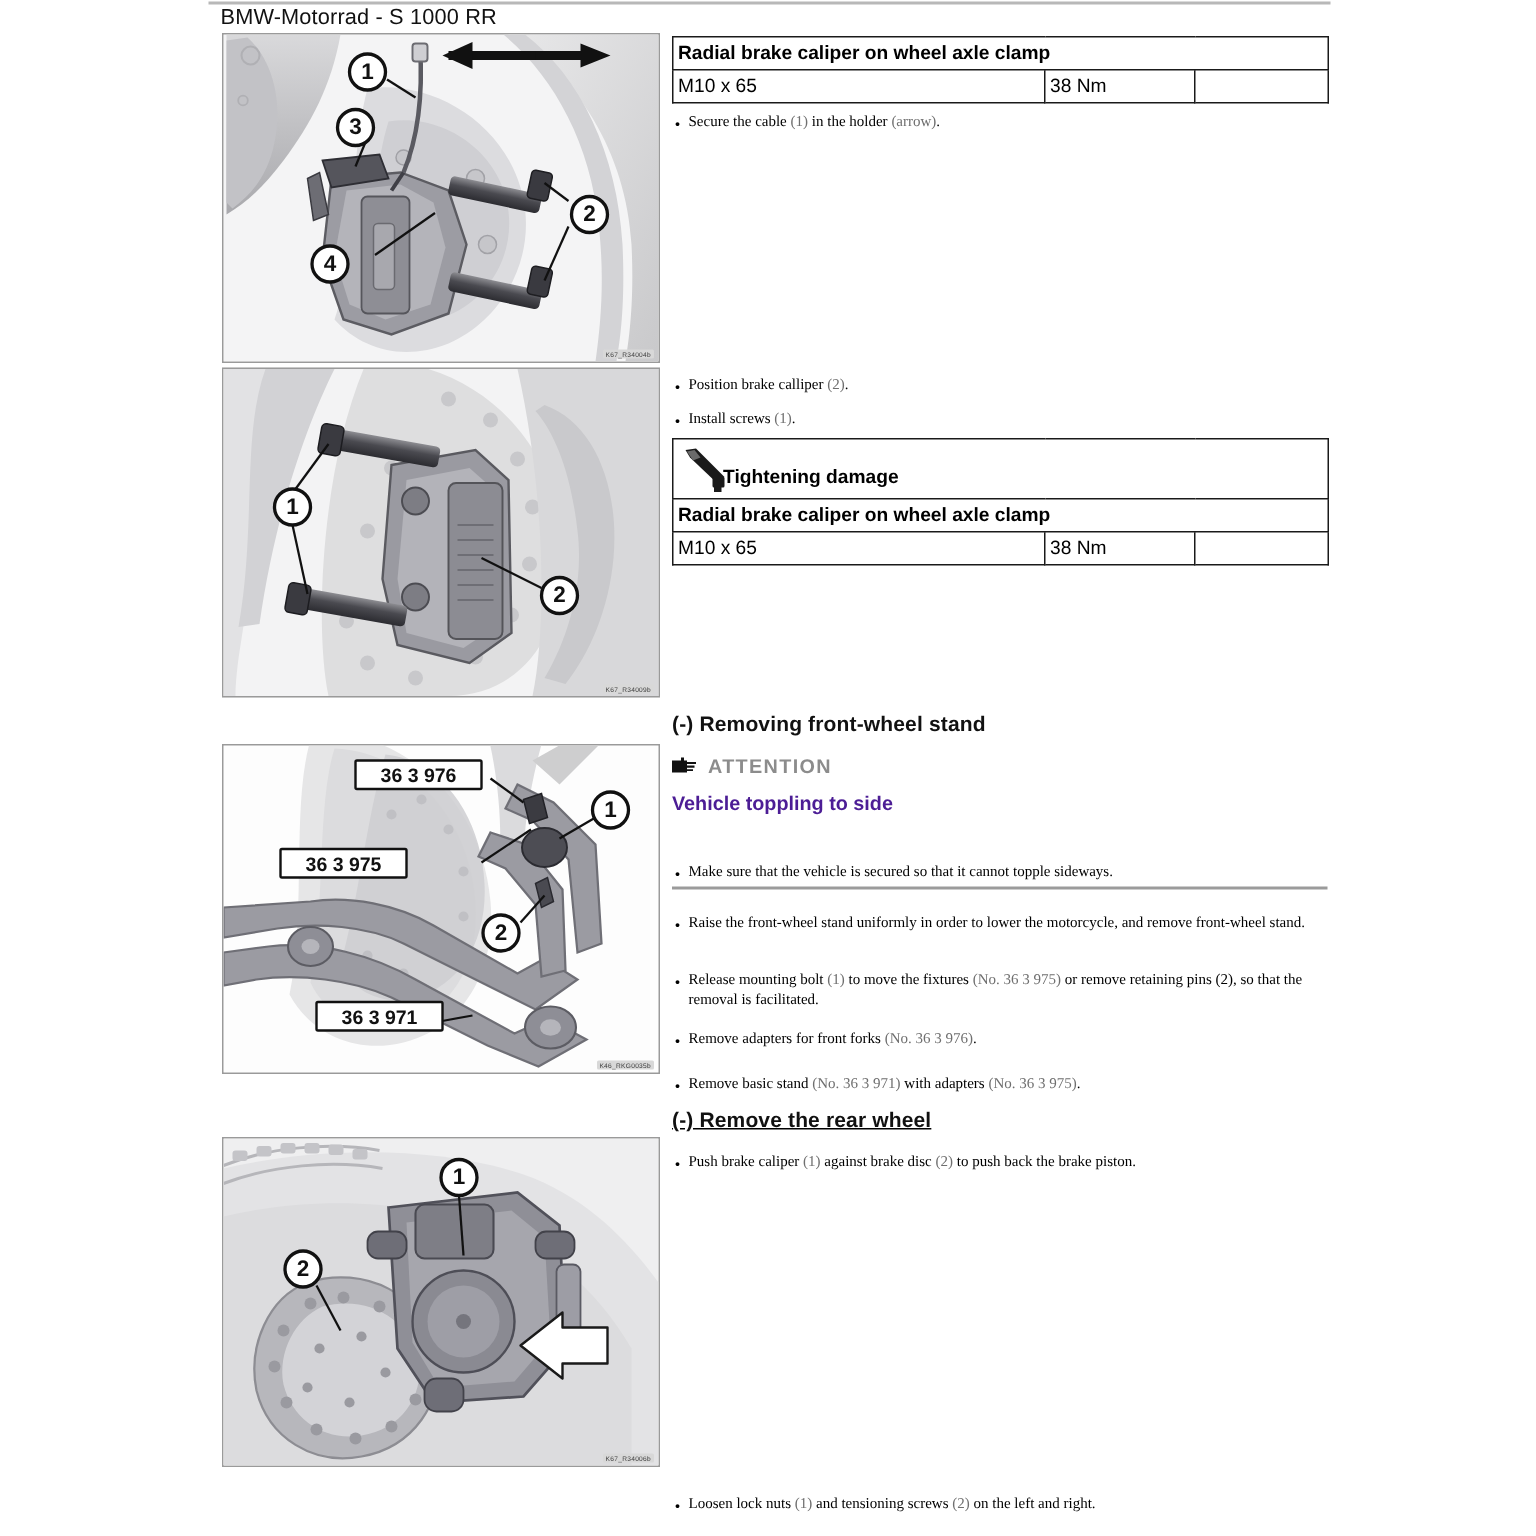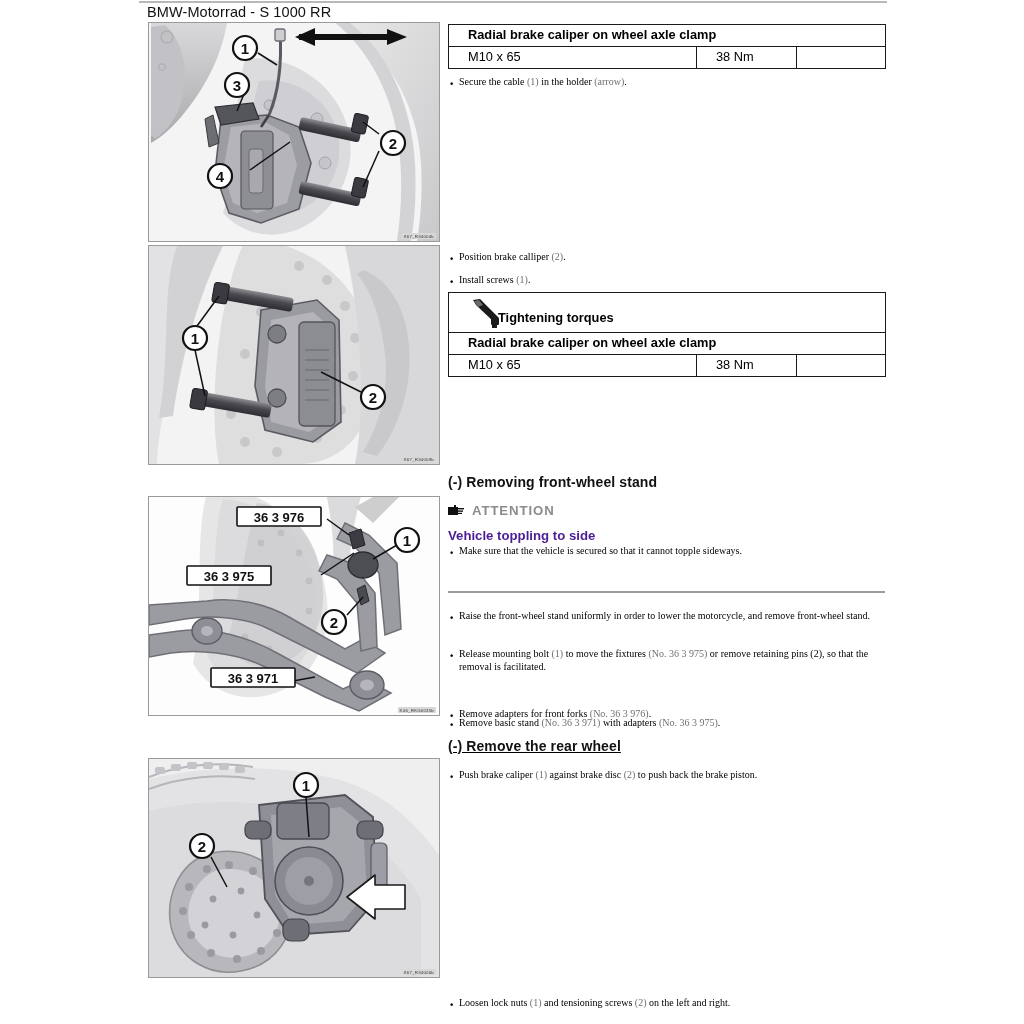--- a/index.html
+++ b/index.html
@@ -97,21 +97,21 @@
   .block { position: absolute; left: 448px; width: 440px; }
 
   table.torque {
     border-collapse: collapse;
     width: 437px;
     table-layout: fixed;
     background: #fff;
   }
   table.torque td {
     border: 1.3px solid #1a1a1a;
-    padding: 2px 5px 3px 19px;
+    padding: 2px 5px 3px 3px;
     font-size: 12.8px;
     line-height: 1.15;
     vertical-align: middle;
     height: 16px;
     color: #000;
   }
   td.th-full { font-weight: 700; }
   .icon-row td { padding-top: 1px; padding-bottom: 1px; }
 
   .wrench-cell {
@@ -545,21 +545,21 @@
       <tbody>
           <tr class="icon-row">
         <td colspan="3">
           <div class="wrench-cell">
             <svg class="wrench-icon" viewBox="0 0 34 30">
               <path d="M2 2 L9 1 L28 20 L24 25 L5 7 Z" fill="#1a1a1a"></path>
               <path d="M3 3 L8 2 L12 7 L7 9 Z" fill="#6a6a6a"></path>
               <rect x="20" y="20" width="8" height="7" rx="1" fill="#1a1a1a"></rect>
               <rect x="21" y="26" width="5" height="4" fill="#1a1a1a"></rect>
             </svg>
-            <span class="wrench-label">Tightening torques</span>
+            <span class="wrench-label">Tightening damage</span>
           </div>
         </td>
       </tr>
       <tr>
         <td class="th-full" colspan="3">Radial brake caliper on wheel axle clamp</td>
       </tr>
       <tr>
         <td>M10 x 65</td>
         <td>38 Nm</td>
         <td></td>
@@ -580,21 +580,21 @@
     </div>
   </div>
 
   <div class="block" style="top:474px;">
     <h2 class="section">(-) Removing front-wheel stand</h2>
   </div>
 
   <div class="block" style="top:528px;">
     <div class="attn-bold">Vehicle toppling to side</div>
   </div>
-  <div class="block" style="top:544px;">
+  <div class="block" style="top:575px;">
     <div class="bullet">Make sure that the vehicle is secured so that it cannot topple sideways.</div>
   </div>
   <div class="block" style="top:591px;">
     <div class="hr-grey"></div>
   </div>
 
   <div class="block" style="top:609px;">
     <div class="bullet">
       <span>Raise the front-wheel stand uniformly in order to lower the motorcycle, and remove front-wheel stand.</span>
     </div>
@@ -602,21 +602,21 @@
   <div class="block" style="top:647px;">
     <div class="bullet">
       <span>Release mounting bolt </span><span class="dim">(1)</span><span> to move the fixtures </span><span class="dim">(No. 36 3 975)</span><span> or remove retaining pins (2), so that the removal is facilitated.</span>
     </div>
   </div>
   <div class="block" style="top:716px;">
     <div class="bullet">
       <span>Remove basic stand </span><span class="dim">(No. 36 3 971)</span><span> with adapters </span><span class="dim">(No. 36 3 975)</span><span>.</span>
     </div>
   </div>
-  <div class="block" style="top:707px;">
+  <div class="block" style="top:686px;">
     <div class="bullet">
       <span>Remove adapters for front forks </span><span class="dim">(No. 36 3 976)</span><span>.</span>
     </div>
   </div>
 
   <div class="block" style="top:738px;text-decoration:underline;">
     <h2 class="section">(-) Remove the rear wheel</h2>
   </div>
   <div class="block" style="top:768px;">
     <div class="bullet">

